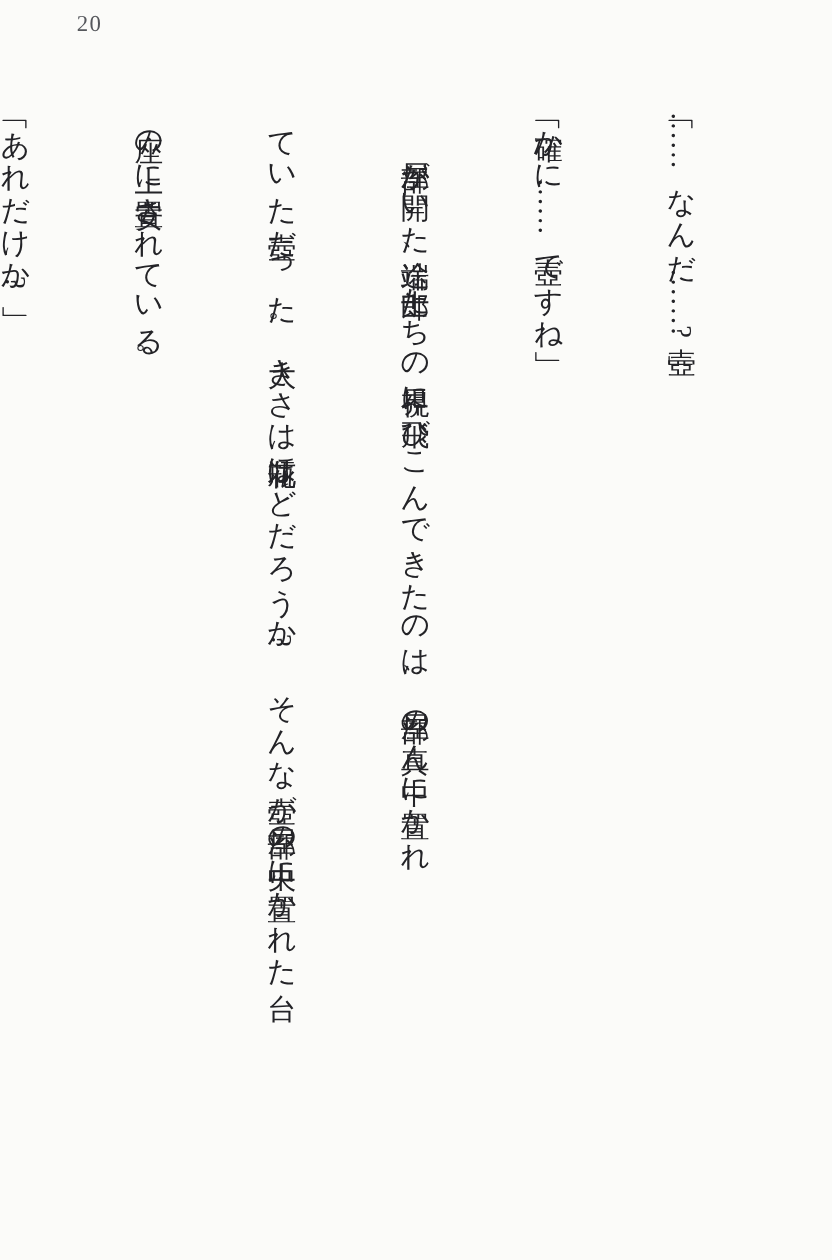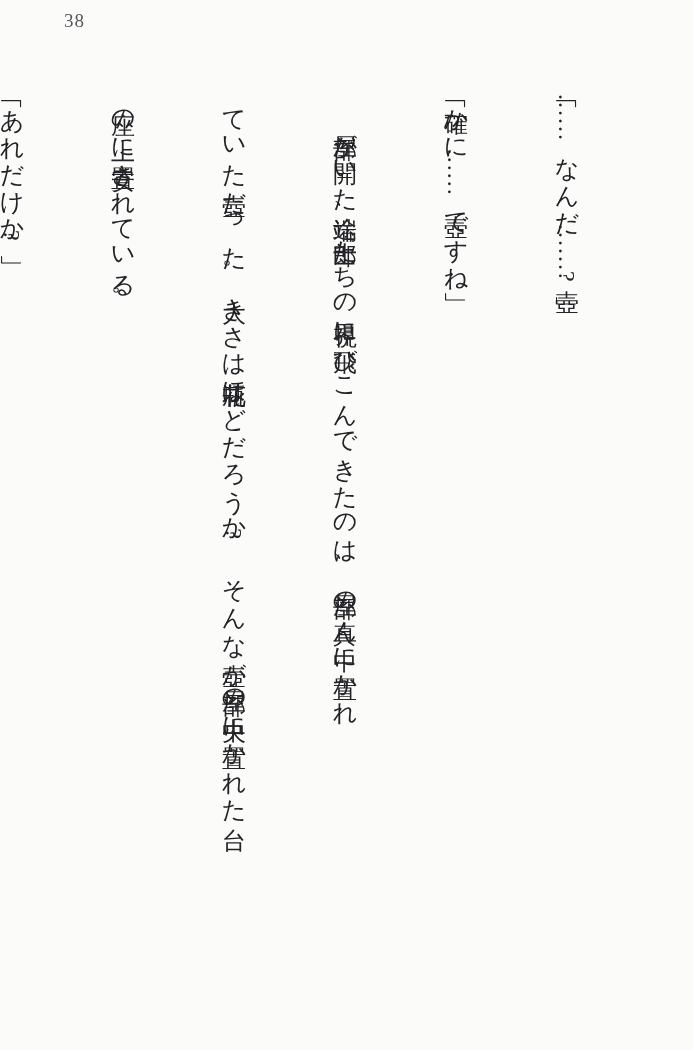--- a/index.html
+++ b/index.html
@@ -45,21 +45,21 @@
     white-space:pre;
   }
   .line{
     display:block;
   }
 </style>
 </head>
 <body>
 
 <div class="page">
-  <div class="page-number">38</div>
+  <div class="page-number">20</div>
 
   <div class="text-block">
     <div class="line">「……なんだ……壺?」</div>
     <div class="line">「確かに……壺ですね」</div>
     <div class="line">　部屋が開いた途端、士郎たちの視界に飛びこんできたのは、部屋の真ん中に置かれ</div>
     <div class="line">ていた壺だった。大きさは花瓶ほどだろうか?　そんな壺が部屋の中央に置かれた台</div>
     <div class="line">座の上に安置されている。</div>
     <div class="line">「あれだけか?」</div>
     
     

